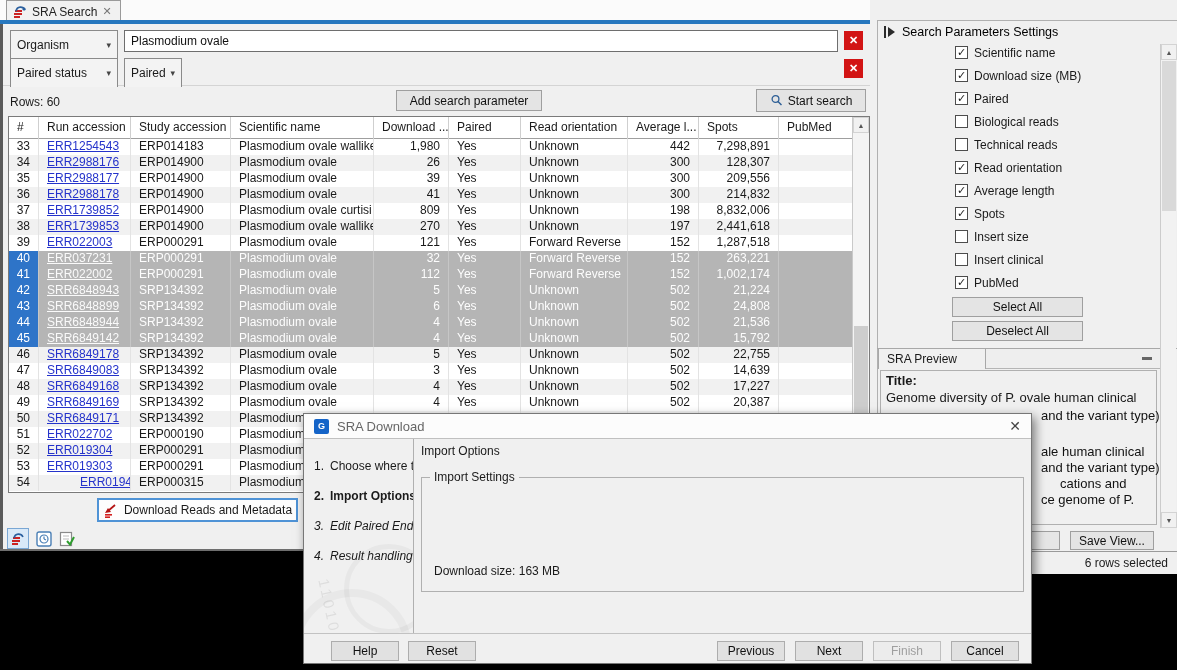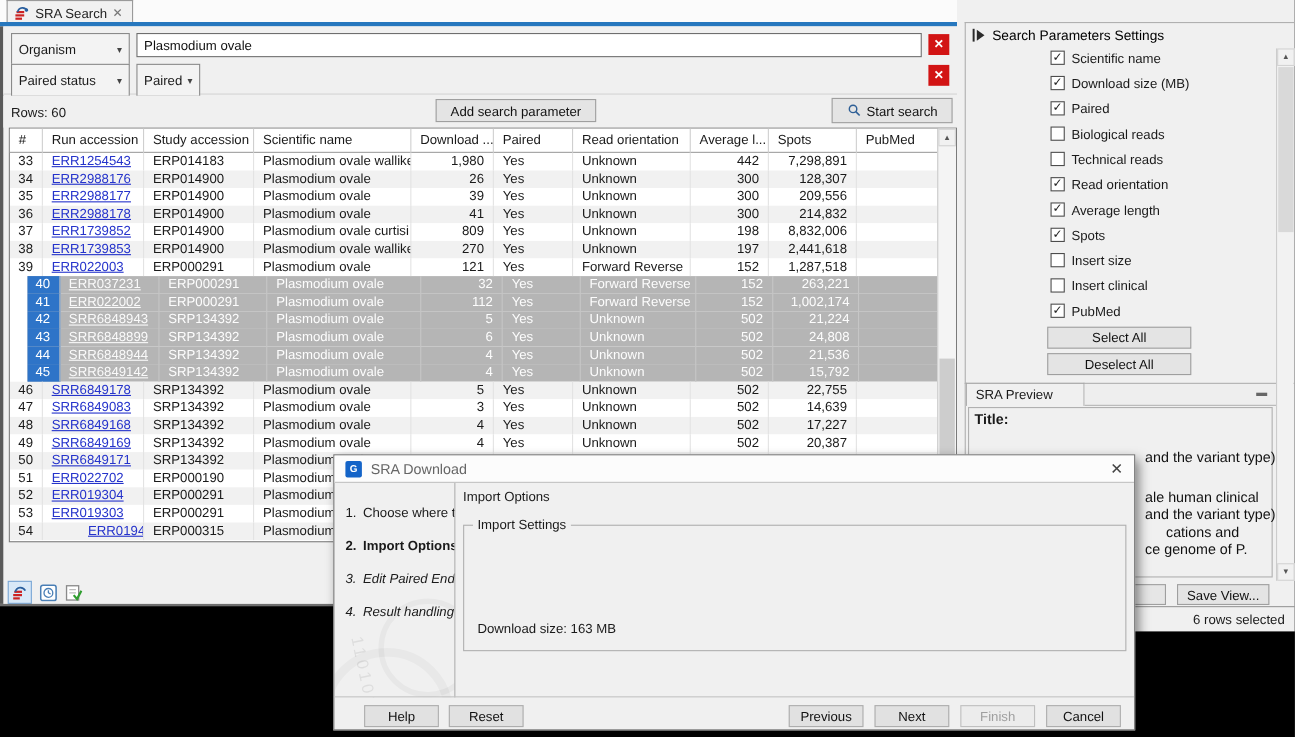--- a/index.html
+++ b/index.html
@@ -45,21 +45,21 @@
   
   .rtable { position:absolute; left:8px; top:116px; width:862px; height:377px;
     background:#fff; border:1px solid #7a7a7a; }
   .thead { position:absolute; left:0; top:0; right:17px; height:22px; background:#fff;
     border-bottom:1px solid #9f9f9f; display:flex; }
   .th { height:22px; line-height:21px; padding-left:8px; border-right:1px solid #cfcfcf;
     overflow:hidden; white-space:nowrap; }
   .tbody { position:absolute; left:0; top:22px; right:17px; bottom:0; overflow:hidden; }
   .tr { display:flex; height:16px; background:#fff; }
   .tr.even { background:#f1f1f1; }
-  .tr.sel { background:#b5b5b5; color:#fdfdfd;margin-left:16px; }
+  .tr.sel { background:#b5b5b5; color:#fdfdfd; }
   .td { height:16px; line-height:15px; padding-left:8px; border-right:1px solid #e3e3e3;
     overflow:hidden; white-space:nowrap; }
   .tr.sel .td { border-right-color:#c6c6c6; }
   .td.numcell { text-align:right; padding-left:0; padding-right:8px; }
   .tr .c0 { background:transparent; }
   .tr.sel .c0 { background:#2e74c8; color:#fff; }
   .c0{width:30px;} .c1{width:92px;} .c2{width:100px;} .c3{width:143px;} .c4{width:75px;}
   .c5{width:72px;} .c6{width:107px;} .c7{width:71px;} .c8{width:80px;} .c9{width:72px; border-right:none;}
   .runlink { color:#2533cb; text-decoration:underline; cursor:pointer; }
   .tr.sel .runlink { color:#fafafa; }
@@ -487,20 +487,29 @@
           <div class="td c9"></div>
         </div>
       </div>
     <div class="vscroll">
       <div class="vs-btn vs-up" style="top:0;">▲</div>
       <div class="vs-thumb"></div>
       <div class="vs-btn vs-down">▼</div>
     </div>
   </div>
 
+  <div class="dl-btn" style="border-color: rgb(79, 147, 214);">
+    <svg width="15" height="15" viewBox="0 0 15 15">
+      <line x1="12" y1="2" x2="5" y2="8" stroke="#b41414" stroke-width="1.8"></line>
+      <polygon points="2,10 8,9 5,5" fill="#b41414"></polygon>
+      <rect x="2" y="11" width="7" height="1.6" fill="#d42020"></rect>
+      <rect x="2" y="13.4" width="5" height="1.6" fill="#d42020"></rect>
+    </svg>
+    <span>Download Reads and Metadata</span>
+  </div>
 
   <div class="view-icons">
     <div class="vicon1">
       <svg width="14" height="14" viewBox="0 0 14 14">
         <rect x="1" y="8" width="8" height="2" fill="#cc2222"></rect>
         <rect x="1" y="11" width="6" height="2" fill="#cc2222"></rect>
         <rect x="2" y="5" width="7" height="2" fill="#cc2222"></rect>
         <path d="M3 6 C4 1, 10 1, 12 5" stroke="#2a5f9e" stroke-width="1.6" fill="none"></path>
       </svg>
     </div>
@@ -587,20 +596,21 @@
     <span>Deselect All</span>
   </div>
   <div class="sb-divider"></div>
   <div class="pv-tab">
     <span>SRA Preview</span>
   </div>
   <div class="pv-head-rest"></div>
   <div class="pv-min"></div>
   <div class="pv-box"></div>
   <div class="pv-title">Title:</div>
+  <div class="pv-line1">Genome diversity of P. ovale human clinical</div>
   <div class="sb-scroll">
     <div class="vs-btn vs-up">▲</div>
     <div class="sb-thumb"></div>
     <div class="vs-btn vs-down">▼</div>
   </div>
 </div>
 
 <div id="preview-frags">
     <div class="frag">and the variant type)</div>
     <div class="frag">ale human clinical</div>

